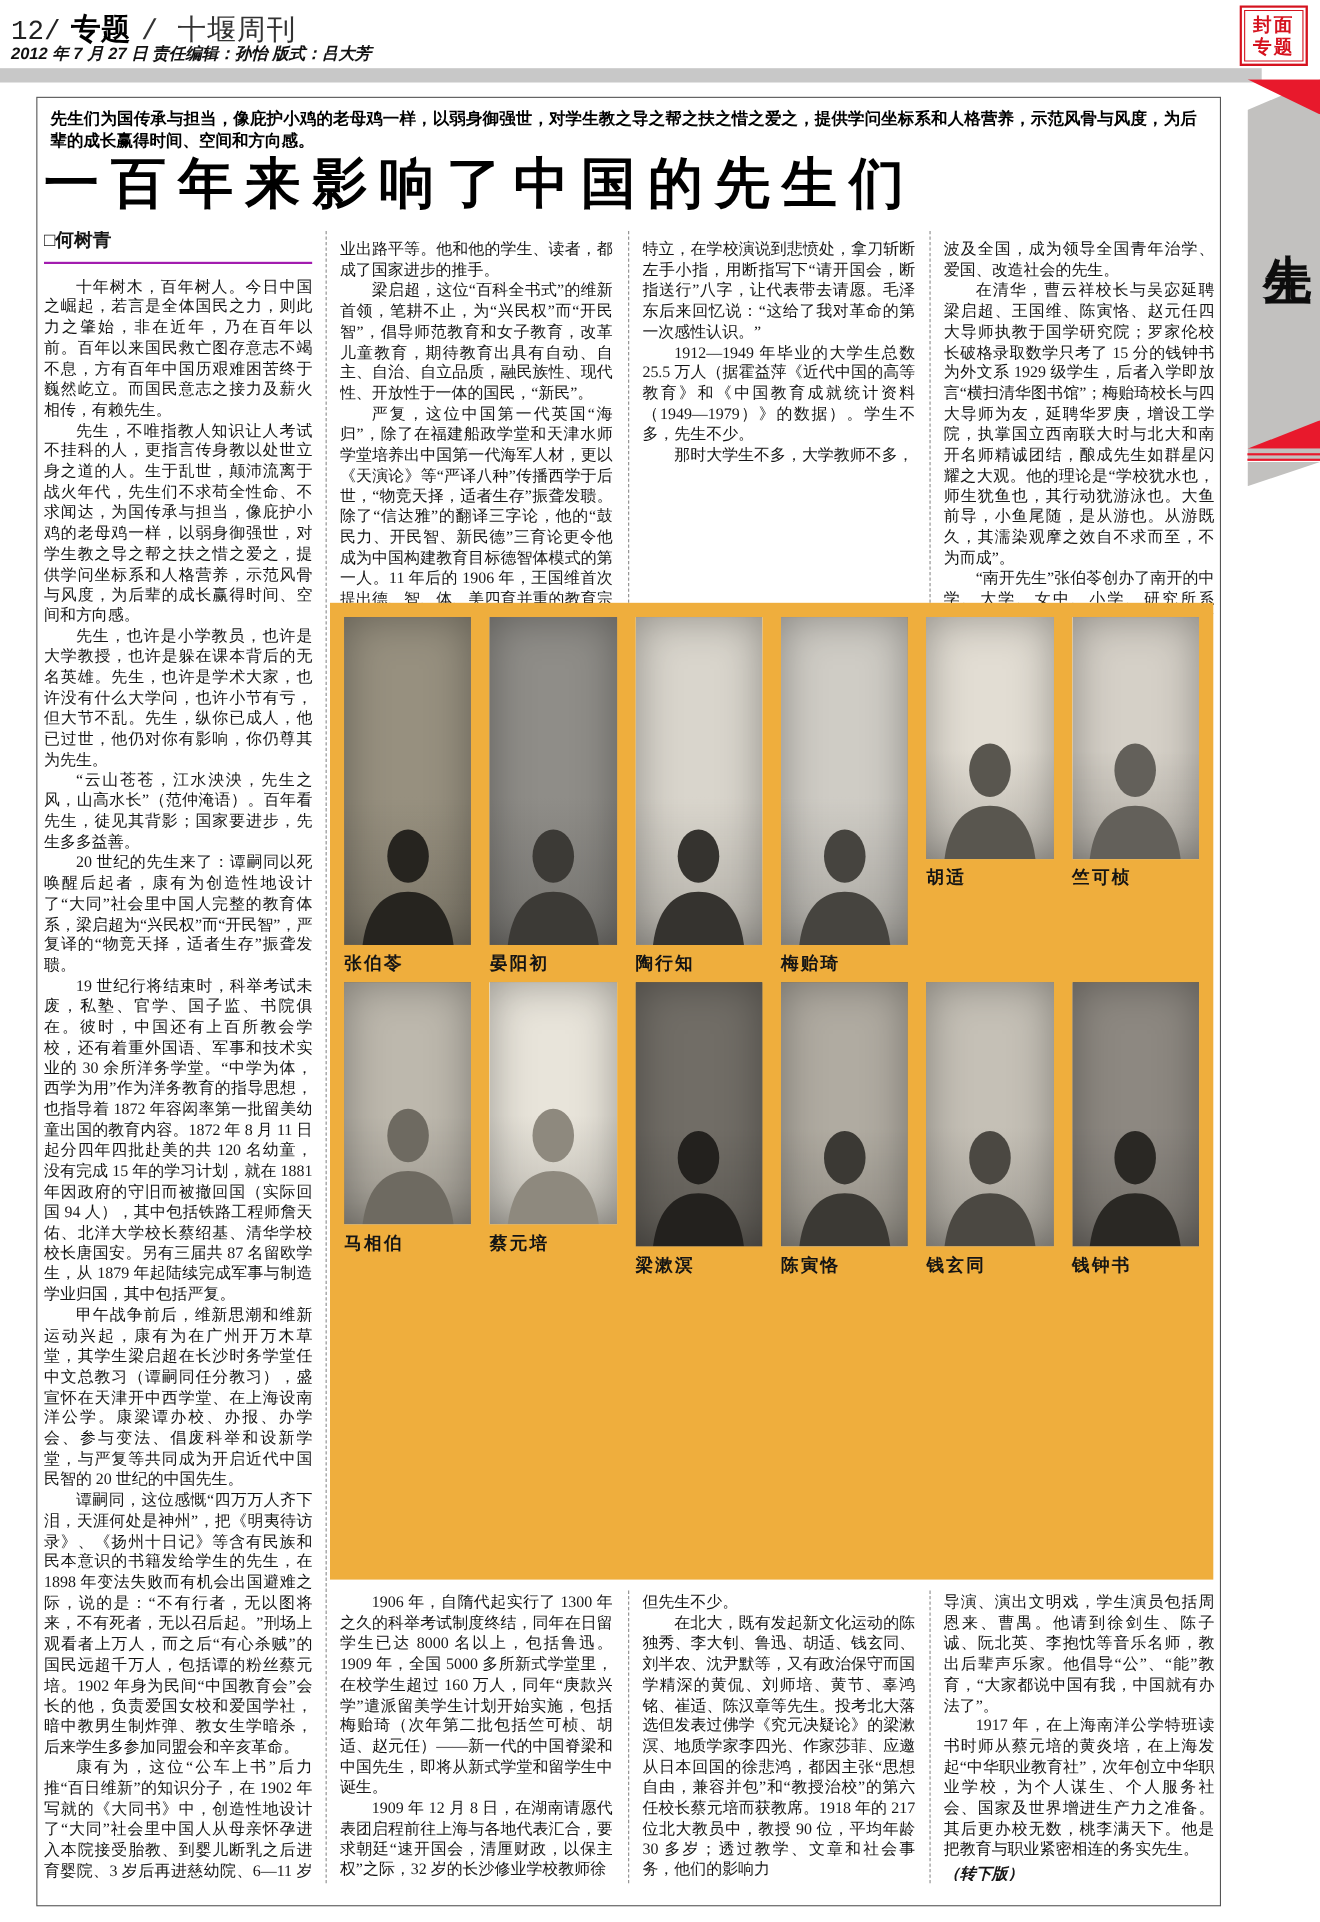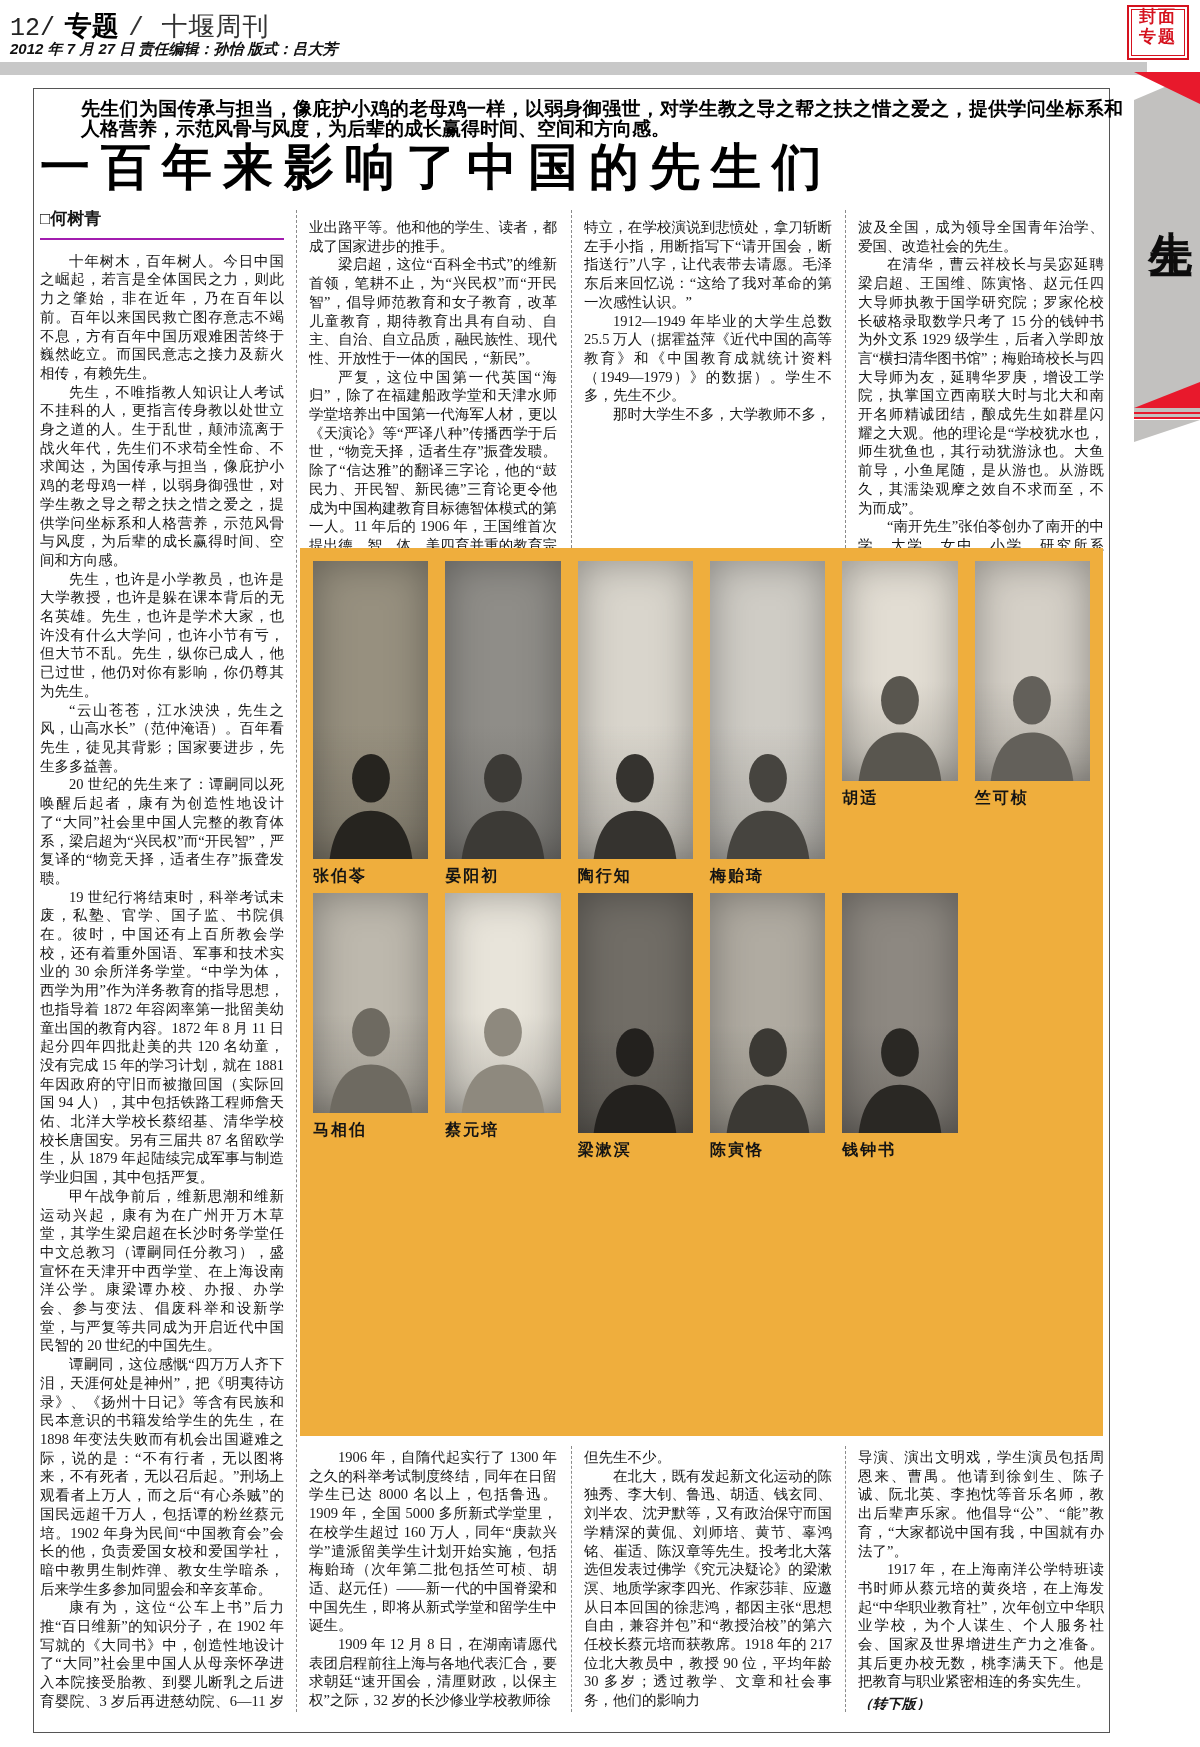--- a/index.html
+++ b/index.html
@@ -11,28 +11,28 @@
   .kicker{position:absolute;left:10px;top:8px;white-space:nowrap;font-family:Liberation Mono, monospace;}
   .kicker .pg{font-size:25px;color:#222;}
   .kicker .sec{font-size:27px;font-weight:900;color:#000;}
   .kicker .paper{font-size:26px;font-weight:300;color:#333;letter-spacing:1px;}
   .dateline{position:absolute;left:10px;top:40px;font-size:15px;font-weight:700;font-style:italic;color:#111;
             font-family:"Liberation Sans","DejaVu Sans",sans-serif;}
   .graybar{position:absolute;left:0;top:62px;width:1147px;height:13px;background:#c8c8c8;}
 
   .stamp{position:absolute;left:1127px;top:5px;width:62px;height:55px;background:#fff;
          border:2px solid #d5121e;box-shadow:0 0 0 2px #fff inset,0 0 0 3px #d5121e inset;
-         display:flex;flex-direction:column;align-items:center;justify-content:flex-start;line-height:1.15;}
+         display:flex;flex-direction:column;align-items:center;justify-content:center;line-height:1.15;}
   .stamp div{color:#d5121e;font-size:17px;font-weight:900;letter-spacing:2px;}
 
   
   .frame{position:absolute;left:33px;top:88px;width:1077px;height:1645px;border:1px solid #555;}
 
-  .leader{position:absolute;left:46px;top:99px;width:1042px;font-size:19px;font-weight:700;
-          line-height:20px;text-align:justify;color:#000;margin-left:35px;}
+  .leader{position:absolute;left:46px;top:99px;width:1042px;font-size:15px;font-weight:700;
+          line-height:20px;text-align:justify;color:#000;}
   .headline{position:absolute;left:40px;top:134px;width:1050px;font-size:50px;font-weight:900;
             letter-spacing:11px;color:#000;white-space:nowrap;}
 
   
   .col{position:absolute;overflow:hidden;font-size:14.5px;line-height:18.7px;text-align:justify;color:#161616;}
   .para{margin:0;text-indent:2em;}
   .para.flush{text-indent:0;}
   .byline{font-size:17px;font-weight:700;border-bottom:2px solid #a21caf;padding-bottom:9px;margin-bottom:12px;
           font-family:"Liberation Sans","DejaVu Sans",sans-serif;}
   .c1{left:40px;top:210px;width:244px;height:1498px;}
@@ -227,20 +227,29 @@
       <div class="cell" data-interactable="false">
         <div class="photo" data-interactable="false" style="background: linear-gradient(rgb(176, 171, 161) 0%, rgb(176, 171, 161) 55%, rgba(0, 0, 0, 0.18) 100%), rgb(176, 171, 161);">
           <svg viewBox="0 0 100 140" preserveAspectRatio="xMidYMax meet" data-interactable="false">
             <ellipse cx="50" cy="50" rx="21" ry="27" fill="#3b3934"></ellipse>
             <path d="M4,140 C9,98 30,86 50,86 C70,86 91,98 96,140 Z" fill="#3b3934"></path>
           </svg>
         </div>
         <div class="caption" data-interactable="false">陈寅恪</div>
       </div>
       <div class="cell" data-interactable="false">
+        <div class="photo" data-interactable="false" style="background: linear-gradient(rgb(197, 192, 182) 0%, rgb(197, 192, 182) 55%, rgba(0, 0, 0, 0.18) 100%), rgb(197, 192, 182);">
+          <svg viewBox="0 0 100 140" preserveAspectRatio="xMidYMax meet" data-interactable="false">
+            <ellipse cx="50" cy="50" rx="21" ry="27" fill="#4b4842"></ellipse>
+            <path d="M4,140 C9,98 30,86 50,86 C70,86 91,98 96,140 Z" fill="#4b4842"></path>
+          </svg>
+        </div>
+        <div class="caption" data-interactable="false">钱玄同</div>
+      </div>
+      <div class="cell" data-interactable="false">
         <div class="photo" data-interactable="false" style="background: linear-gradient(rgb(141, 136, 129) 0%, rgb(141, 136, 129) 55%, rgba(0, 0, 0, 0.18) 100%), rgb(141, 136, 129);">
           <svg viewBox="0 0 100 140" preserveAspectRatio="xMidYMax meet" data-interactable="false">
             <ellipse cx="50" cy="50" rx="21" ry="27" fill="#2a2824"></ellipse>
             <path d="M4,140 C9,98 30,86 50,86 C70,86 91,98 96,140 Z" fill="#2a2824"></path>
           </svg>
         </div>
         <div class="caption" data-interactable="false">钱钟书</div>
       </div>
     </div>
 

